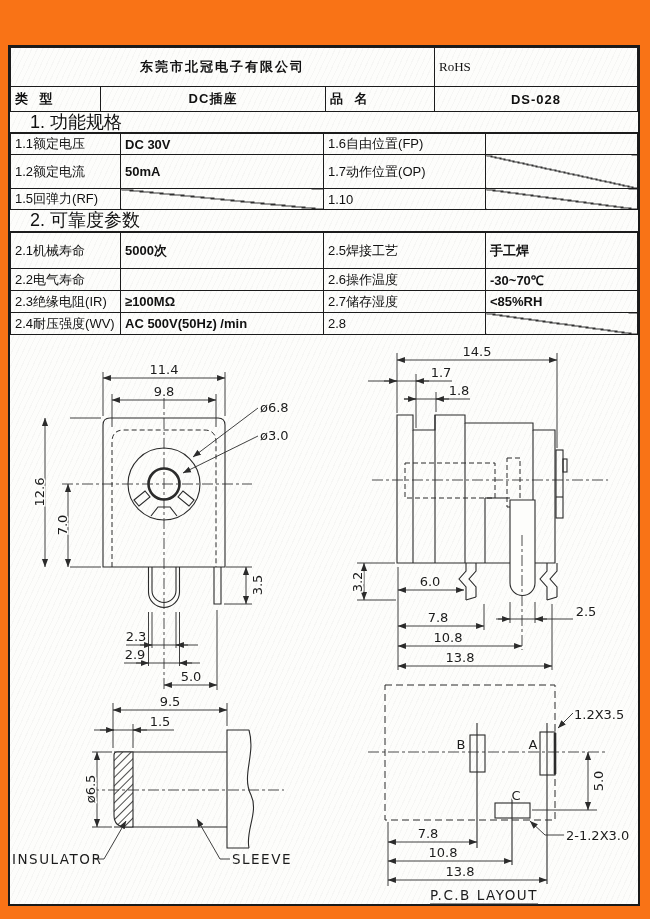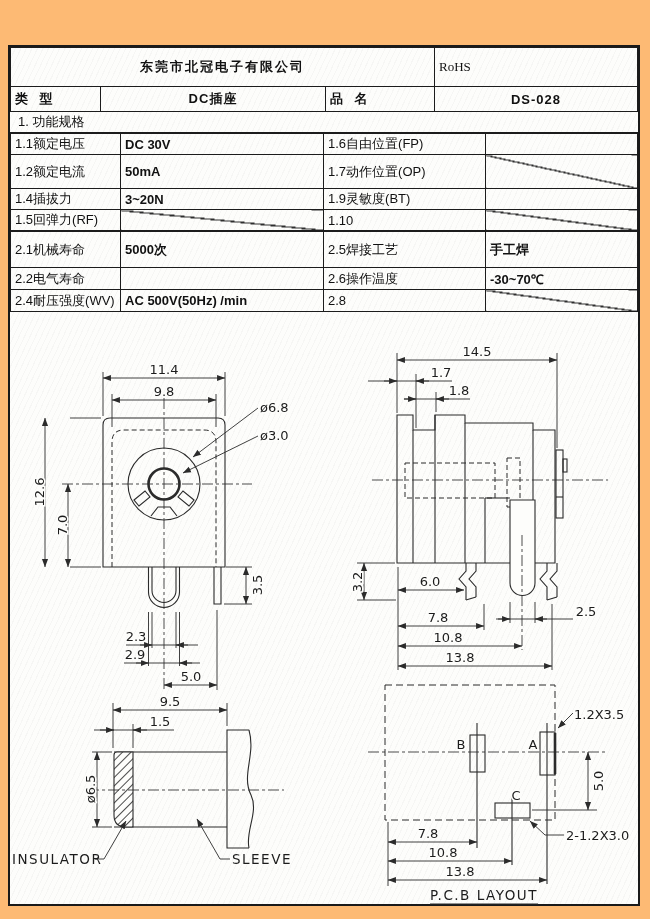--- a/index.html
+++ b/index.html
@@ -1,29 +1,29 @@
 <!DOCTYPE html>
 <html><head>
 <meta charset="utf-8">
 <style>
   html,body{margin:0;padding:0;background:#fff;}
-  .page{position:relative;width:650px;height:919px;background:#fdba74;overflow:hidden;
+  .page{position:relative;width:650px;height:919px;background:#f97316;overflow:hidden;
         font-family:"Liberation Sans",sans-serif;color:#111;text-decoration:underline;}
   .frame{position:absolute;left:8px;top:45px;width:628px;height:857px;
          border:2px solid #1a1a1a;background:#fdfdfb;
          background-image:repeating-linear-gradient(115deg,rgba(130,130,130,.055) 0 1px,transparent 1px 5px);}
   .t{width:100%;border-collapse:collapse;table-layout:fixed;}
   .t td{border:1.5px solid #1c1c1c;padding:0 4px;font-size:13px;color:#111;
         overflow:hidden;white-space:nowrap;vertical-align:middle;}
   .company{text-align:center;font-size:22px;font-weight:bold;letter-spacing:2px;}
   .rohs{text-align:left;font-family:"Liberation Serif",serif;font-size:29px;padding:0;}
   .hlabel{text-align:left;font-weight:bold;font-size:14px;letter-spacing:4px;}
   .hval{text-align:center;font-weight:bold;font-size:15px;letter-spacing:1px;}
   .sec{height:20px;line-height:20px;border-bottom:1.5px solid #1c1c1c;
-       font-size:13px;padding-left:8px;font-weight:normal;}
+       font-size:18px;padding-left:20px;font-weight:normal;}
   .sec3{border-bottom:none;}
   .lab{font-size:13px;}
   .val{font-weight:bold;font-size:13.5px;padding-left:8px;margin-left:8px;}
   .diag{background:linear-gradient(to top right,transparent calc(50% - 0.7px),
         #2e2e2e calc(50% - 0.7px),#2e2e2e calc(50% + 0.7px),transparent calc(50% + 0.7px));}
   .draw-svg{position:absolute;left:0;top:0;pointer-events:none;}
   .ln{stroke:#2b2b2b;stroke-width:1.1;fill:none;}
   .bold-ln{stroke:#2b2b2b;stroke-width:2.6;fill:none;}
   .dash{stroke:#2b2b2b;stroke-width:1;fill:none;stroke-dasharray:5,3;}
   .cl{stroke:#2b2b2b;stroke-width:.85;fill:none;stroke-dasharray:11,3,3,3;}
@@ -75,54 +75,55 @@
         <td class="lab">1.6自由位置(FP)</td>
         <td class="val"></td>
       </tr>
       <tr style="height:34px">
         <td class="lab">1.2额定电流</td>
         <td class="val">50mA</td>
         <td class="lab">1.7动作位置(OP)</td>
         <td class="val diag"></td>
       </tr>
       <tr style="height:21px">
-        <td class="lab">1.4插拔力</td>
-        <td class="val">3~20N</td>
-        <td class="lab">1.9灵敏度(BT)</td>
-        <td class="val"></td>
-      </tr>
-      <tr style="height:21px">
         <td class="lab">1.5回弹力(RF)</td>
         <td class="val diag"></td>
         <td class="lab">1.10</td>
         <td class="val diag"></td>
       </tr>
     </tbody>
       </table>
 
+    <div class="sec" style="height:21px;line-height:21px">2.  可靠度参数</div>
 
     <table class="t">
       <colgroup>
           <col style="width:110px">
           <col style="width:203px">
           <col style="width:162px">
           <col>
         </colgroup>
       <tbody>
           <tr style="height:36px">
         <td class="lab">2.1机械寿命</td>
         <td class="val">5000次</td>
         <td class="lab">2.5焊接工艺</td>
         <td class="val">手工焊</td>
       </tr>
       <tr style="height:22px">
         <td class="lab">2.2电气寿命</td>
         <td class="val"></td>
         <td class="lab">2.6操作温度</td>
         <td class="val">-30~70℃</td>
+      </tr>
+      <tr style="height:22px">
+        <td class="lab">2.3绝缘电阻(IR)</td>
+        <td class="val">≥100MΩ</td>
+        <td class="lab">2.7储存湿度</td>
+        <td class="val">&lt;85%RH</td>
       </tr>
       <tr style="height:22px">
         <td class="lab">2.4耐压强度(WV)</td>
         <td class="val">AC 500V(50Hz) /min</td>
         <td class="lab">2.8</td>
         <td class="val diag"></td>
       </tr>
     </tbody>
       </table>
 

